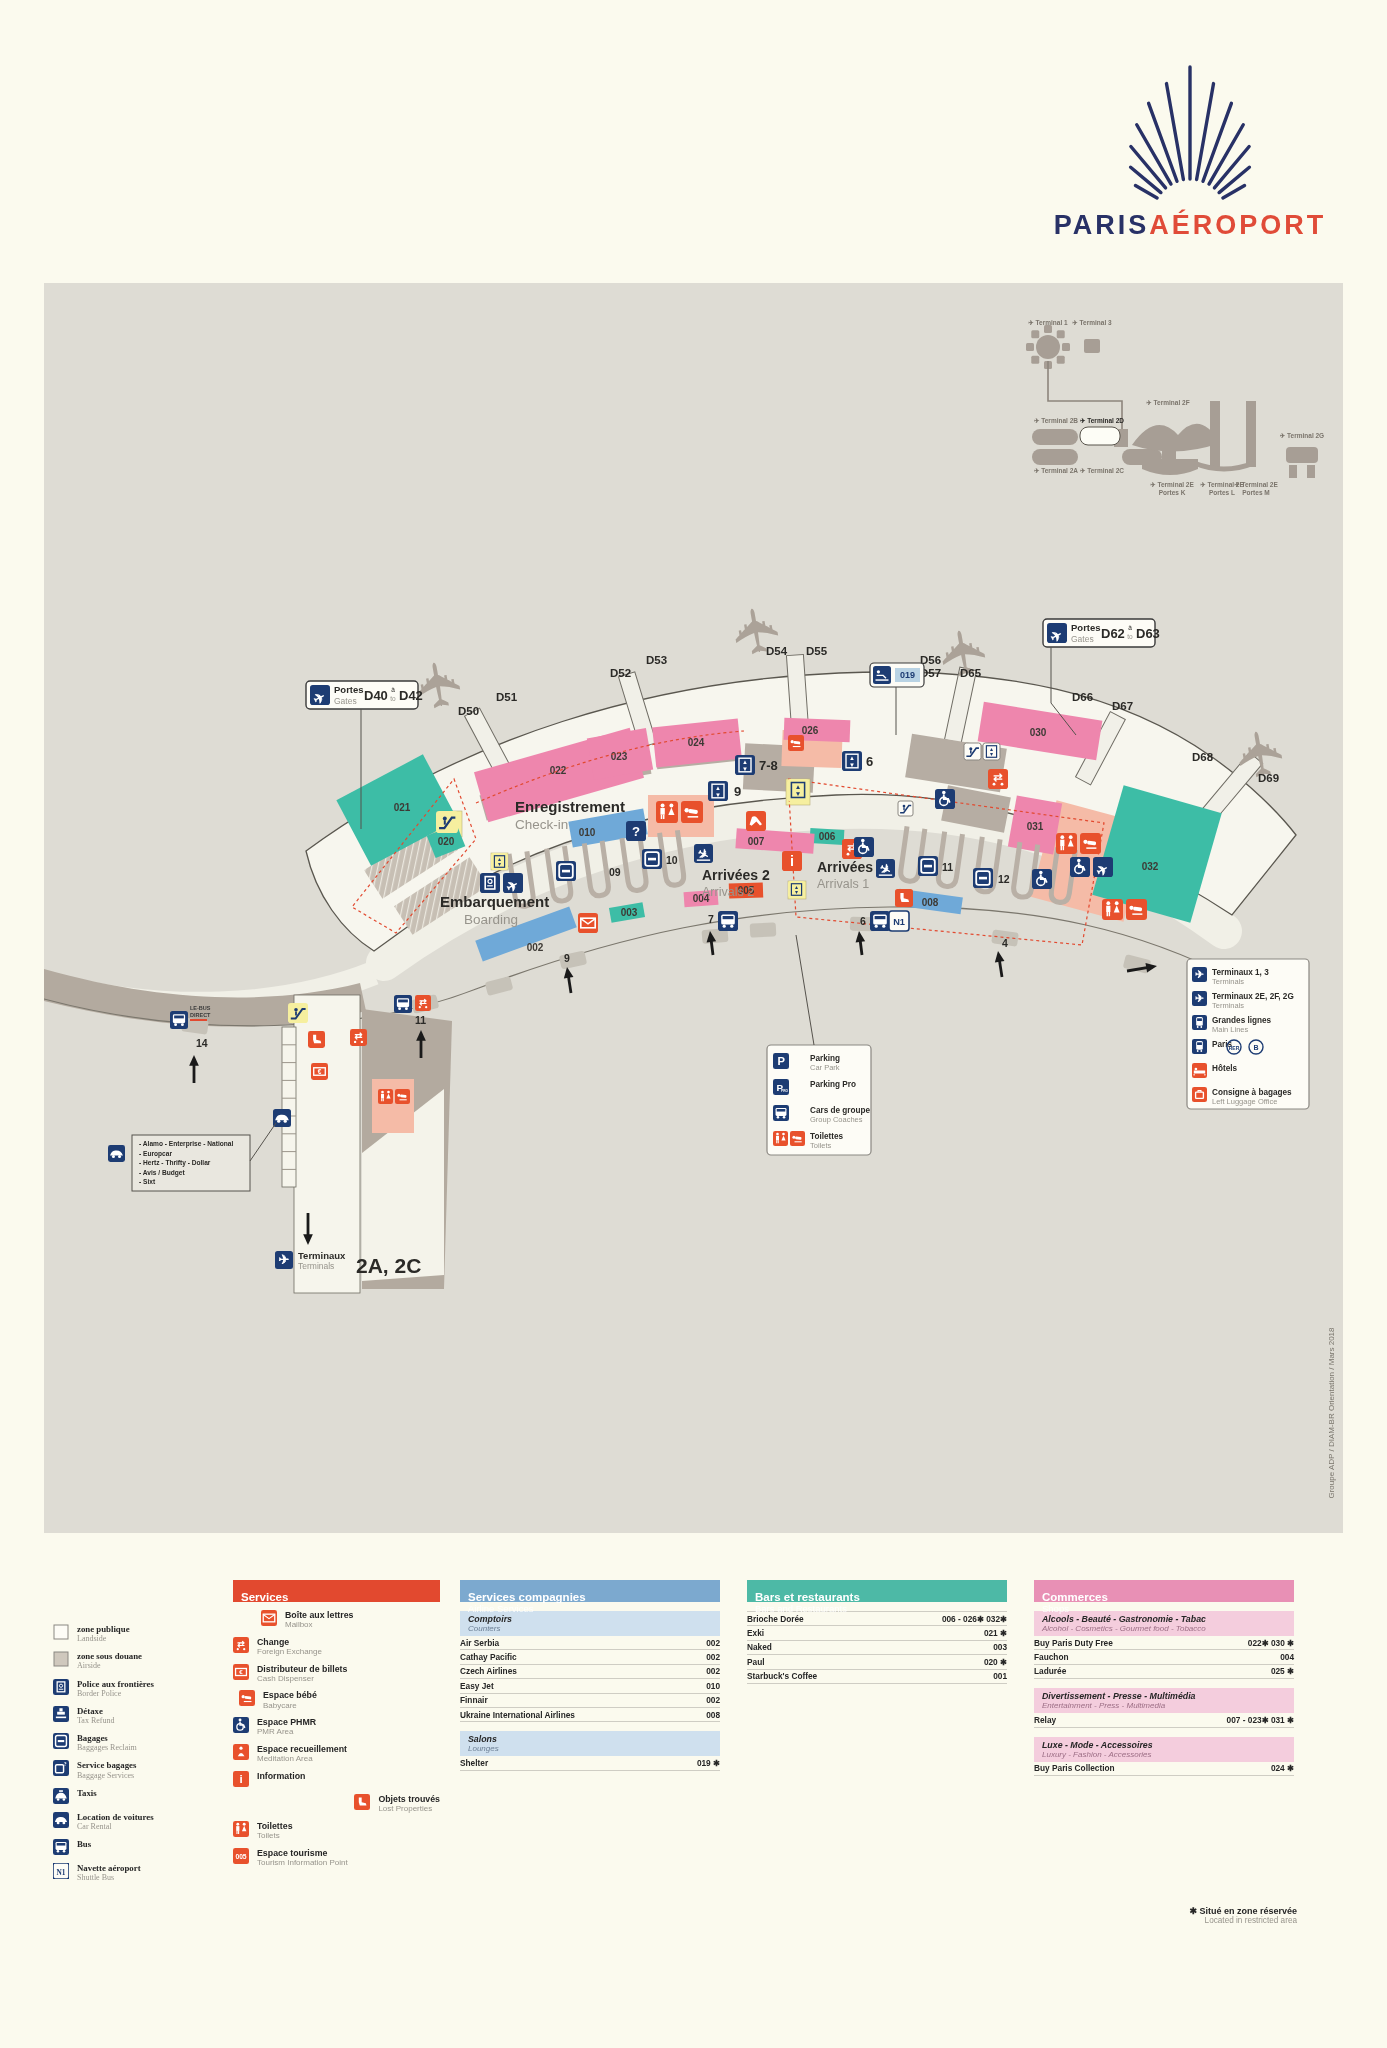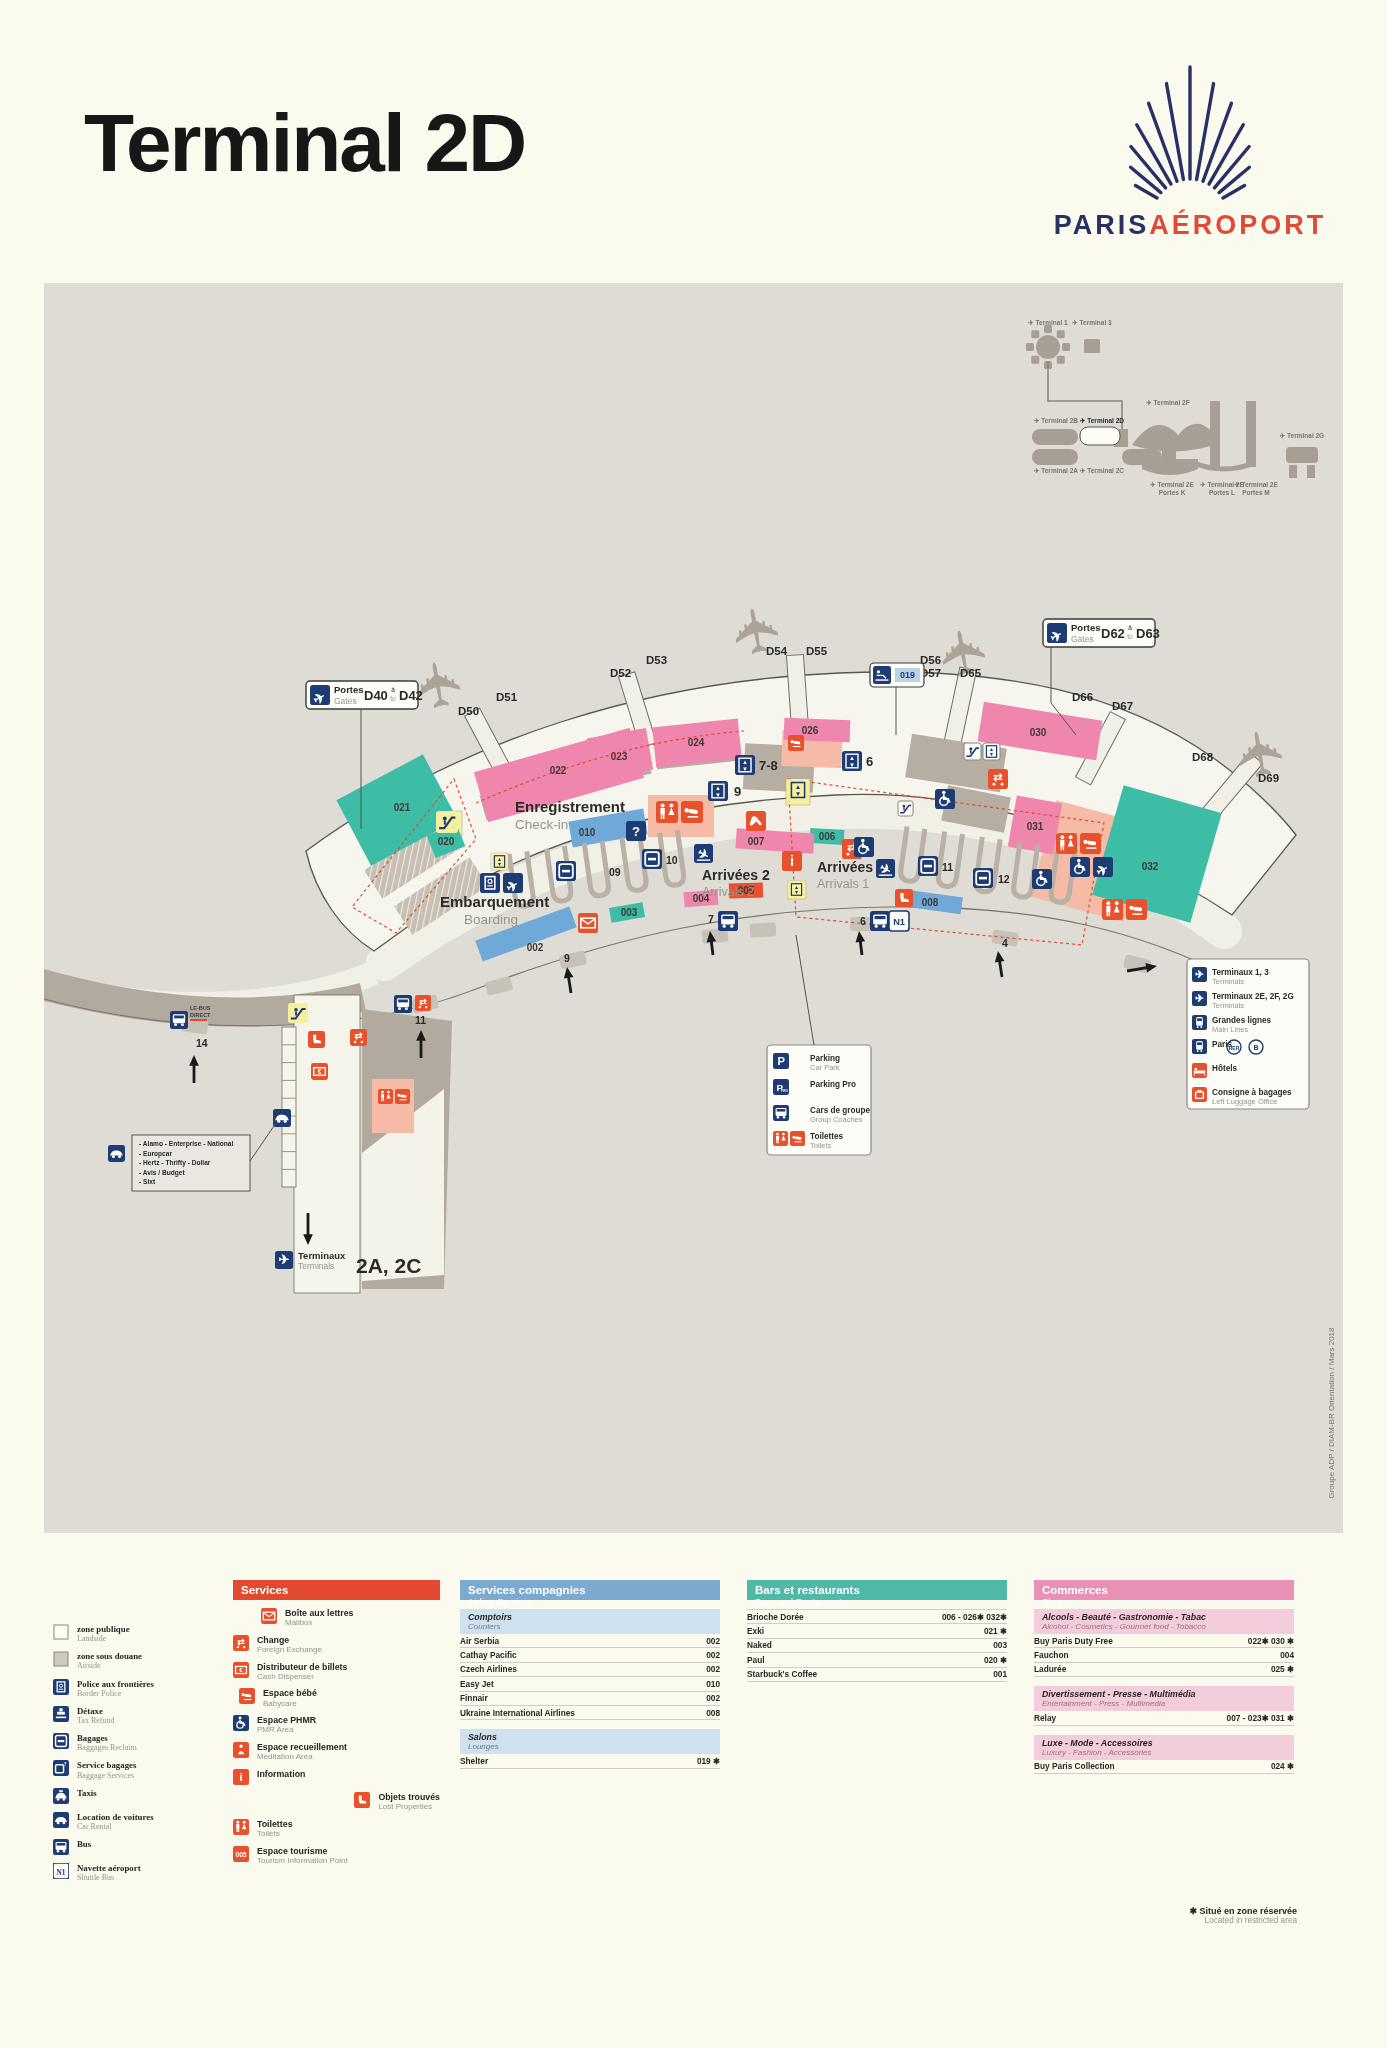--- a/index.html
+++ b/index.html
@@ -4,42 +4,41 @@
 <style>
   html,body{margin:0;padding:0;background:#fbfaee;font-family:"Liberation Sans",sans-serif;}
   .page{position:relative;width:1387px;height:2048px;background:#fbfaee;overflow:hidden;}
   .title{position:absolute;left:84px;top:96px;font-size:82px;font-weight:bold;letter-spacing:-2px;color:#171717;}
   .logo{position:absolute;left:1040px;top:52px;width:300px;height:200px;}
   .logo-words{position:absolute;left:1040px;top:210px;width:300px;text-align:center;font-size:27px;font-weight:bold;letter-spacing:3px;}
   .logo-words .w1{color:#283166;}
   .logo-words .w2{color:#e04b38;font-weight:bold;}
   .maparea{position:absolute;left:44px;top:283px;width:1299px;height:1250px;background:#dedcd4;}
   .col{position:absolute;font-size:8.5px;color:#262626;}
-  .col-header{height:20px;box-sizing:border-box;padding:4px 8px;color:#fff;}
+  .col-header{height:20px;box-sizing:border-box;padding:11px 8px;color:#fff;}
   .col-header .h-fr{font-weight:bold;font-size:11.5px;}
   .col-header .h-en{font-size:9.5px;opacity:.9;}
   .subhead{box-sizing:border-box;padding:3px 8px;margin-top:9px;font-style:italic;}
   .subhead .s-fr{font-weight:bold;font-size:8.8px;}
   .subhead .s-en{font-size:8px;}
   .lrow{display:flex;justify-content:space-between;align-items:center;height:13.4px;border-bottom:1px solid #cfcdc4;}
   .lrow .nm{font-weight:bold;font-size:8.3px;}
   .lrow .lc{font-weight:bold;font-size:8.3px;white-space:nowrap;}
   .krow{display:flex;align-items:flex-start;margin-bottom:8px;}
   .krow svg{flex:0 0 auto;margin-right:8px;}
   .krow .fr{font-weight:bold;font-size:8.8px;line-height:1.15;}
   .krow .en{font-size:8px;color:#97948c;line-height:1.15;}
   .footnote{position:absolute;text-align:right;}
   .footnote .fr{font-weight:bold;font-size:9px;color:#262626;}
   .footnote .en{font-size:8.2px;color:#97948c;}
 </style>
 </head>
 <body>
 
 <div class="page">
-  <div class="title">Terminal 2D</div>
   <svg class="logo" viewBox="0 0 300 200" id="logo-spire">
       <line x1="117.09103465619134" y1="146" x2="95.44039956158036" y2="133.5" stroke="#283166" stroke-width="3.4" stroke-linecap="round"></line>
       <line x1="120.89031116147883" y1="140.5740708319115" x2="90.63155565827921" y2="115.1839602492932" stroke="#283166" stroke-width="3.4" stroke-linecap="round"></line>
       <line x1="125.57407083191151" y1="135.89031116147885" x2="90.86353990883839" y2="94.52391123305402" stroke="#283166" stroke-width="3.4" stroke-linecap="round"></line>
       <line x1="131" y1="132.0910346561913" x2="96.75" y2="72.76829449695728" stroke="#283166" stroke-width="3.4" stroke-linecap="round"></line>
       <line x1="137.0032345536246" y1="129.29168041013548" x2="108.61556265759408" y2="51.29719288490509" stroke="#283166" stroke-width="3.4" stroke-linecap="round"></line>
       <line x1="143.40136924865664" y1="127.57730538553609" x2="126.47067192613093" y2="31.558549466845818" stroke="#283166" stroke-width="3.4" stroke-linecap="round"></line>
       <line x1="150" y1="127" x2="150" y2="15" stroke="#283166" stroke-width="3.4" stroke-linecap="round"></line>
       <line x1="156.59863075134336" y1="127.57730538553609" x2="173.52932807386907" y2="31.558549466845818" stroke="#283166" stroke-width="3.4" stroke-linecap="round"></line>
       <line x1="162.9967654463754" y1="129.29168041013548" x2="191.38443734240593" y2="51.29719288490509" stroke="#283166" stroke-width="3.4" stroke-linecap="round"></line>

